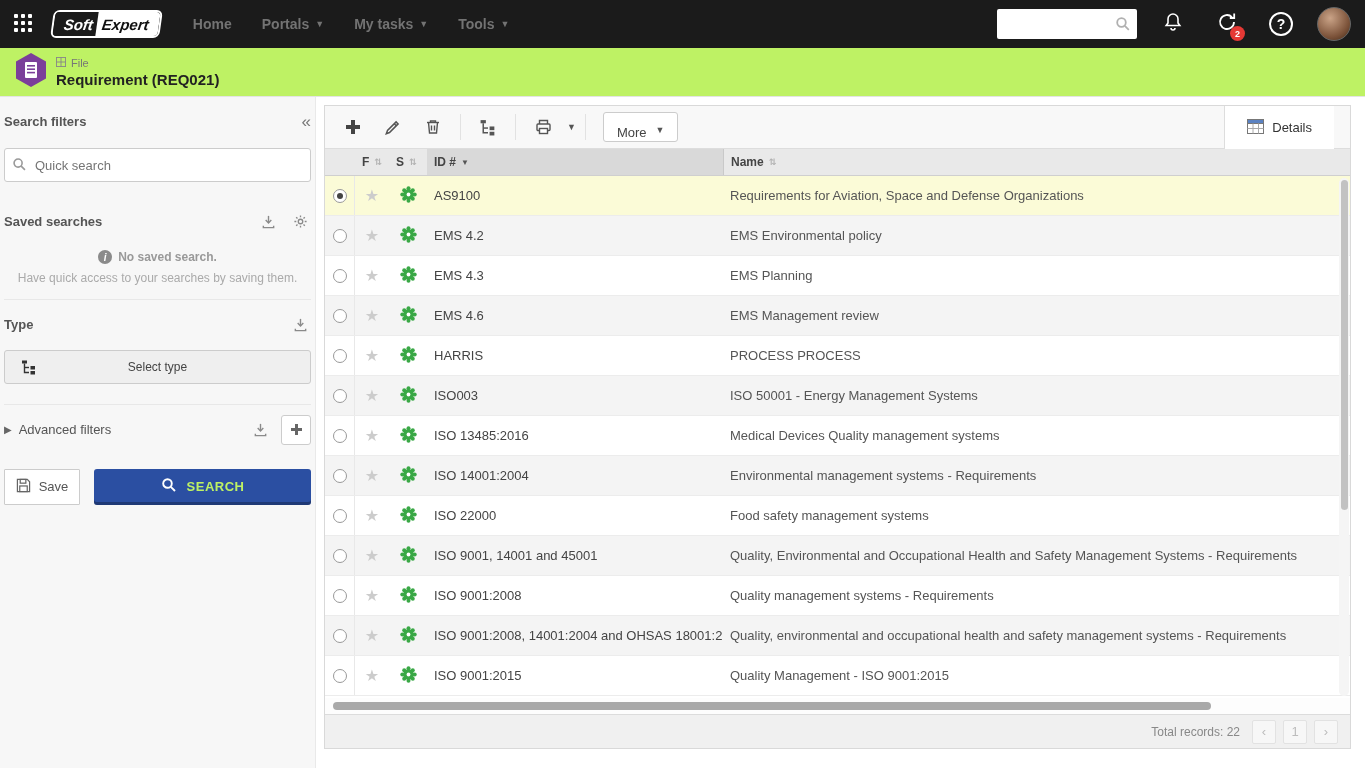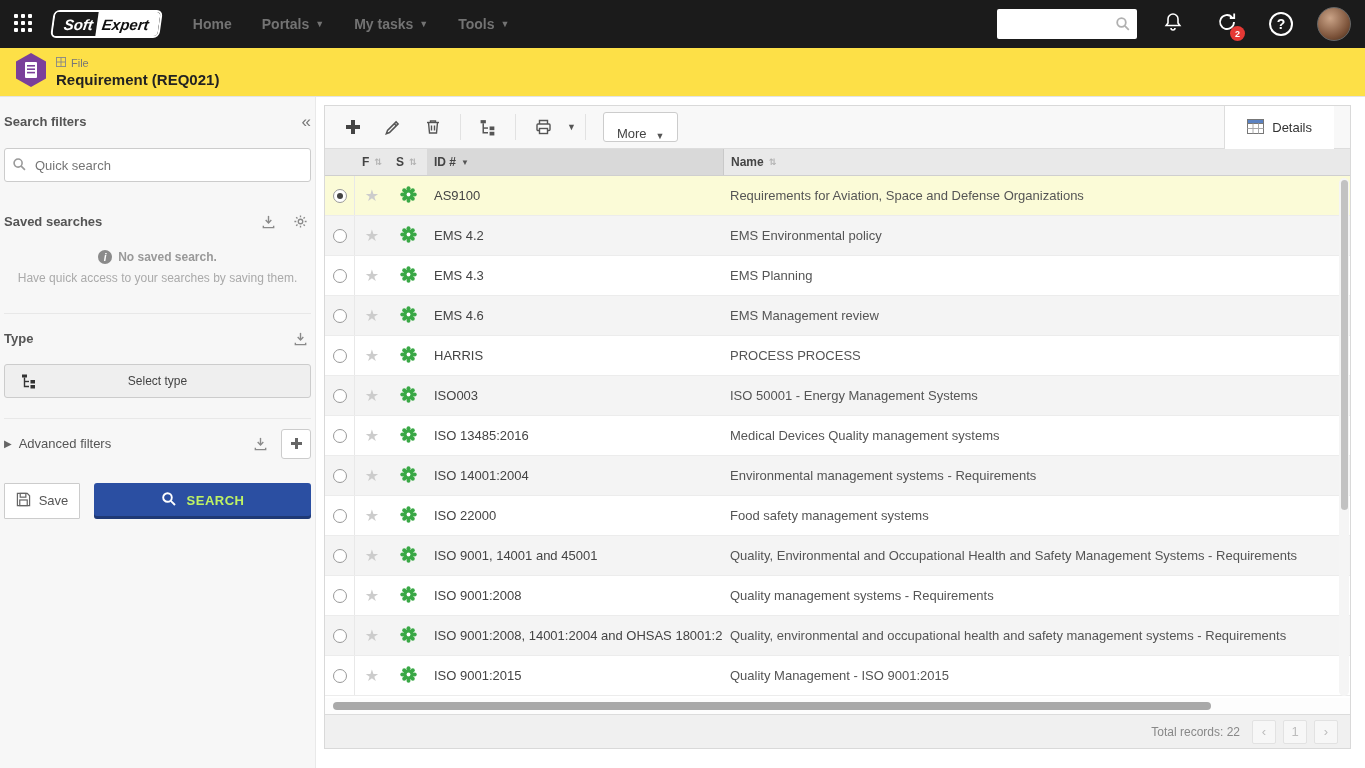--- a/index.html
+++ b/index.html
@@ -19,60 +19,60 @@
   .top-spacer { flex:1; }
   .top-search { position:relative; width:140px; height:30px; }
   .top-search input { width:140px; height:30px; border:none; border-radius:2px; padding:0 28px 0 8px; font-size:13px; color:#333; }
   .top-search .mag { position:absolute; right:6px; top:7px; }
   .top-icon { position:relative; width:36px; height:36px; display:flex; align-items:center; justify-content:center; cursor:pointer; }
   .badge { position:absolute; bottom:1px; right:0; background:#e53935; color:#fff; font-size:9px; font-weight:bold; min-width:15px; height:15px; border-radius:8px; display:flex; align-items:center; justify-content:center; padding:0 3px; }
   .help-circle { width:24px; height:24px; border:2px solid #fff; border-radius:50%; color:#fff; font-weight:bold; font-size:14px; display:flex; align-items:center; justify-content:center; }
   .avatar { width:34px; height:34px; border-radius:50%; background:radial-gradient(circle at 38% 32%, #caa387, #7a5138 65%, #3d2817); border:1px solid #666; cursor:pointer; }
 
   
-  .page-header { height:49px; border-bottom:1px solid #e4e4e4; display:flex; align-items:center; padding:0 16px; gap:10px; background:#fde047; }
+  .page-header { height:49px; border-bottom:1px solid #e4e4e4; display:flex; align-items:center; padding:0 16px; gap:10px; background:#bef264; }
   .titles { display:flex; flex-direction:column; justify-content:center; gap:2px; }
   .crumb { display:flex; align-items:center; gap:5px; font-size:11px; color:#777; }
   .page-title { font-size:15px; font-weight:bold; color:#222; }
 
   
   .content { display:flex; height:671px; background:#fff; }
 
   
   .sidebar { width:316px; background:#f7f7f7; border-right:1px solid #e9e9e9; padding:16px 4px; flex:none; }
   .sb-row { display:flex; align-items:center; }
   .sb-title { font-size:13px; font-weight:bold; color:#555; flex:1; }
   .collapse { color:#777; font-size:17px; cursor:pointer; line-height:1; }
   .quick-search { position:relative; margin-top:18px; }
   input.qs { width:100%; height:34px; border:1px solid #ccc; border-radius:3px; padding:0 10px 0 30px; font-size:13px; background:#fff; color:#333; }
   .qs-mag { position:absolute; left:8px; top:9px; }
   .section-head { display:flex; align-items:center; gap:10px; margin-top:28px; }
   .icon-btn { width:22px; height:22px; display:flex; align-items:center; justify-content:center; cursor:pointer; }
   .saved-empty { margin-top:18px; display:flex; justify-content:center; align-items:center; gap:6px; color:#999; font-size:12px; font-weight:bold; }
   .info-circle { width:14px; height:14px; border-radius:50%; background:#8a8a8a; color:#fff; font-size:10px; font-weight:bold; font-style:italic; display:inline-flex; align-items:center; justify-content:center; flex:none; }
   .saved-hint { margin-top:6px; text-align:center; color:#aaa; font-size:12px; line-height:1.4; padding:0 6px; }
-  .type-section { margin-top:26px; border-top:1px solid #e8e8e8; padding-top:14px; }
+  .type-section { margin-top:12px; border-top:1px solid #e8e8e8; padding-top:14px; }
   .select-type { margin-top:14px; height:34px; background:#efefef; border:1px solid #ccc; border-radius:3px; display:flex; align-items:center; justify-content:center; font-size:12px; color:#444; cursor:pointer; position:relative; }
   .select-type .tree-ic { position:absolute; left:16px; top:8px; }
   .advanced { margin-top:20px; border-top:1px solid #e8e8e8; padding-top:10px; display:flex; align-items:center; }
   .adv-label { flex:1; display:flex; align-items:center; gap:7px; font-size:13px; color:#555; cursor:pointer; }
   .adv-caret { font-size:10px; color:#666; }
   .plus-box { width:30px; height:30px; border:1px solid #ccc; background:#fff; border-radius:3px; display:flex; align-items:center; justify-content:center; margin-left:10px; cursor:pointer; }
   .sb-actions { margin-top:24px; display:flex; gap:14px; }
   .save-btn { width:76px; height:36px; background:#fff; border:1px solid #ccc; border-radius:1px; display:flex; align-items:center; justify-content:center; gap:8px; font-size:13px; color:#555; cursor:pointer; }
   .search-btn { flex:1; height:36px; background:#2b4fa2; border:none; border-radius:3px; color:#bef264; font-size:13px; font-weight:bold; letter-spacing:.5px; display:flex; align-items:center; justify-content:center; gap:10px; cursor:pointer; box-shadow:inset 0 -3px 0 rgba(0,0,0,.28); }
 
   
   .main { flex:1; padding:8px 14px 0 8px; background:#fff; }
   .panel { height:644px; border:1px solid #d9d9d9; background:#fff; display:flex; flex-direction:column; position:relative; }
   .toolbar { height:43px; background:#f8f8f8; border-bottom:1px solid #ddd; display:flex; align-items:center; padding:0 10px; gap:4px; position:relative; flex:none; }
   .tbtn { width:36px; height:34px; display:flex; align-items:center; justify-content:center; cursor:pointer; border-radius:3px; }
   .tsep { width:1px; height:26px; background:#e2e2e2; margin:0 5px; }
   .tcaret { font-size:9px; color:#555; margin-left:2px; cursor:pointer; }
-  .more-btn { display:flex; align-items:flex-end; gap:7px; border:1px solid #ccc; background:#fff; height:30px; padding:0 13px; font-size:13px; color:#444; border-radius:3px; margin-left:8px; cursor:pointer; }
+  .more-btn { display:flex; align-items:flex-start; gap:7px; border:1px solid #ccc; background:#fff; height:30px; padding:12px 13px; font-size:13px; color:#444; border-radius:3px; margin-left:8px; cursor:pointer; }
   .details-tab { position:absolute; right:16px; top:0; height:43px; background:#fff; border-left:1px solid #ddd; display:flex; align-items:center; gap:8px; padding:0 22px; font-size:13px; color:#333; cursor:pointer; }
 
   
   .grid-cols { display:grid; grid-template-columns:30px 34px 38px 296px 1fr; }
   .thead { height:27px; background:#e9e9e9; border-bottom:1px solid #cfcfcf; font-size:12px; font-weight:bold; color:#444; flex:none; }
   .hcell { display:flex; align-items:center; gap:5px; padding:0 7px; cursor:pointer; }
   .hcell.sorted { background:#d9d9d9; }
   .hcell.name-col { border-left:1px solid #c9c9c9; }
   .sort-dual { font-size:9px; color:#b3b3b3; }
   .sort-desc { font-size:8px; color:#555; }

